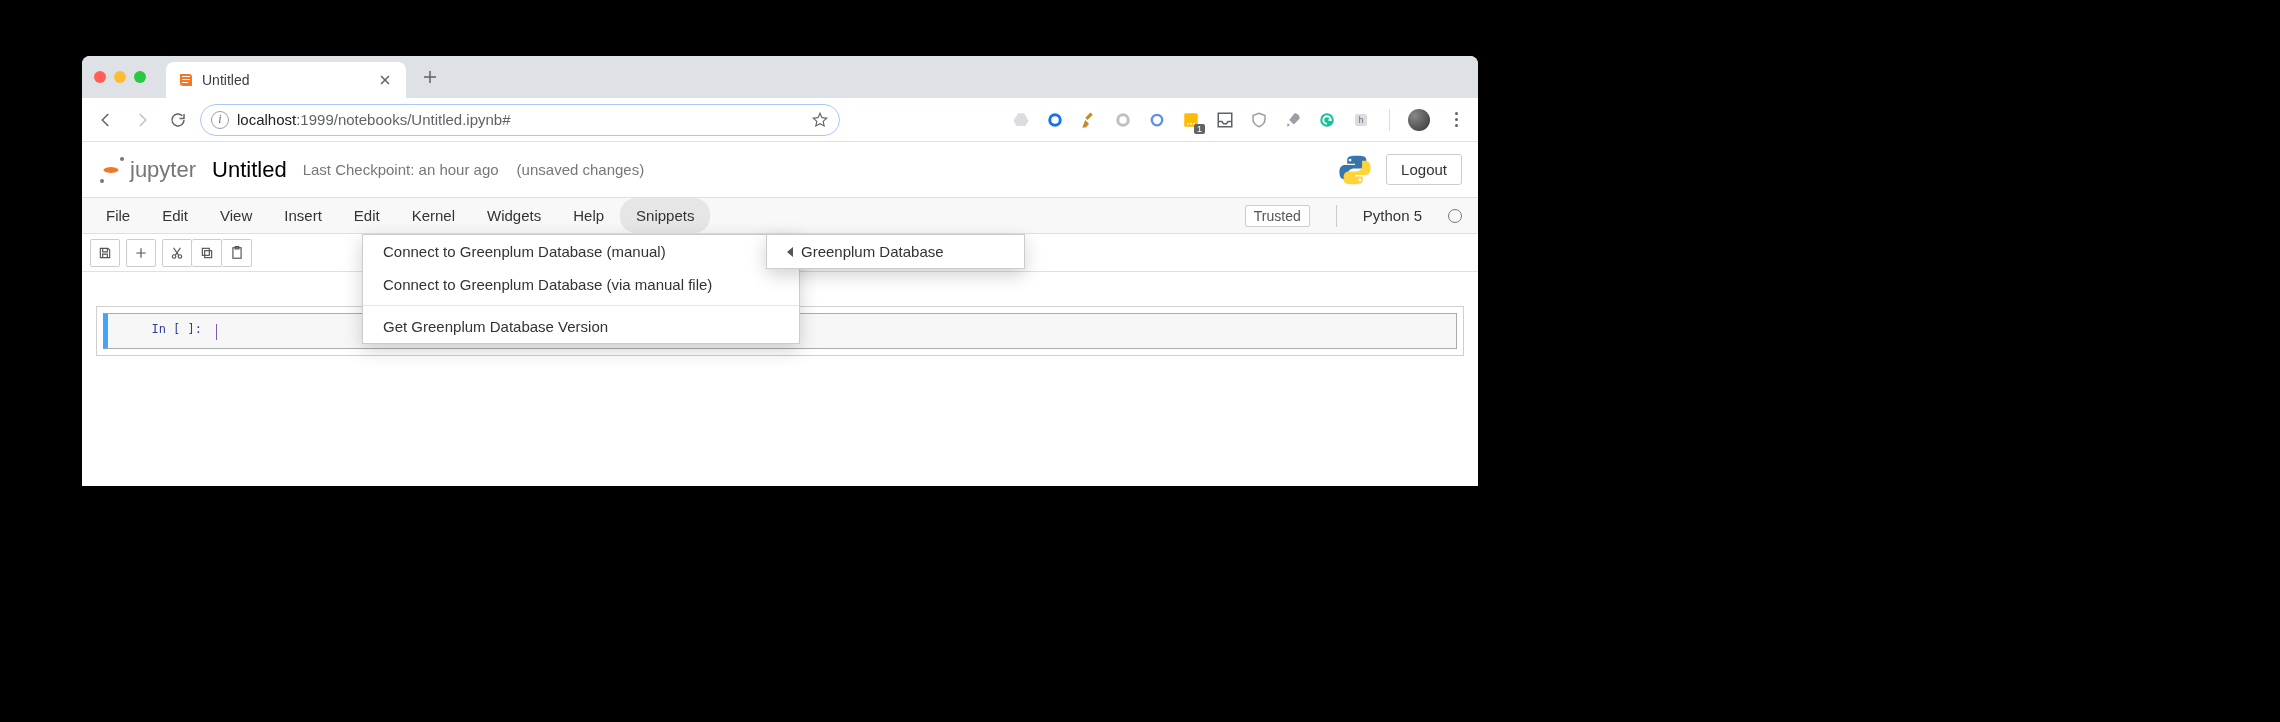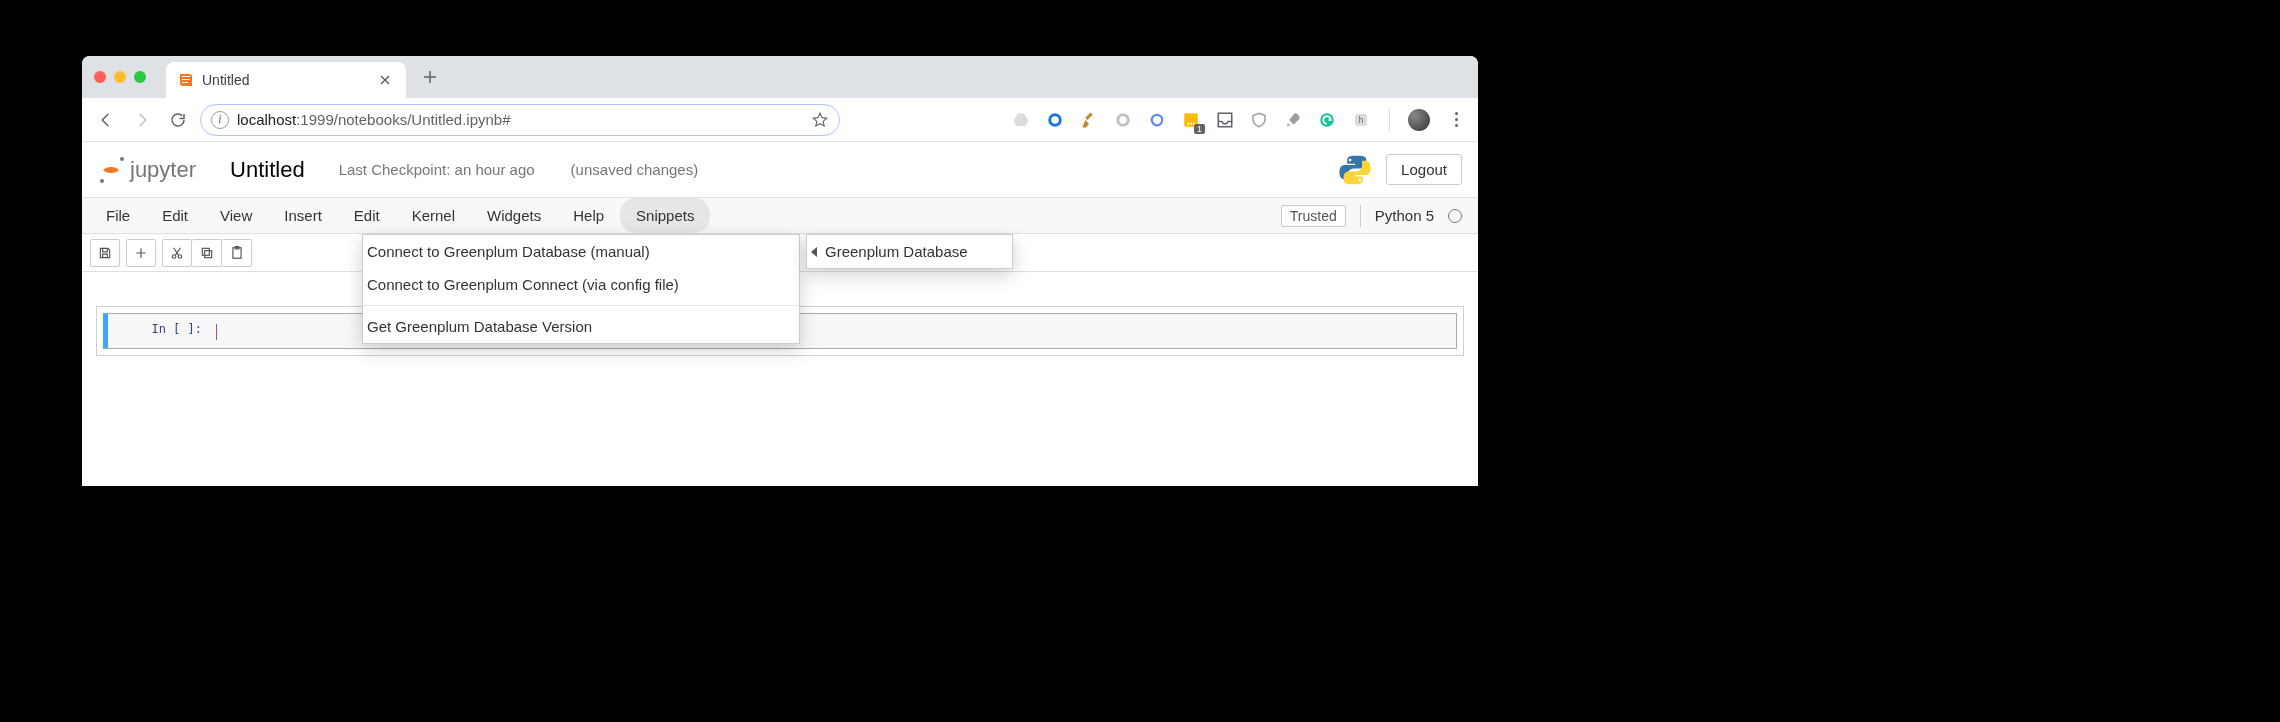--- a/index.html
+++ b/index.html
@@ -129,21 +129,21 @@
   }
   .kebab { width:24px;height:24px;display:flex;flex-direction:column;align-items:center;justify-content:center;gap:3px; }
   .kebab span{width:3px;height:3px;border-radius:50%;background:#5f6368;}
 
   
   .jup-header {
     height:56px;
     display:flex;align-items:center;
     padding: 0 16px;
     border-bottom:1px solid #e0e0e0;
-    gap:28px;
+    gap:10px;
   }
   .jup-logo {
     display:flex;align-items:center;gap:6px;
     color:#767676;font-size:22px;
   }
   .jup-logo .orbit {
     width:26px;height:26px;position:relative;
   }
   .jup-logo .orbit::before, .jup-logo .orbit::after {
     content:"";position:absolute;left:3px;right:3px;
@@ -178,21 +178,21 @@
   .menuitem {
     padding:0 16px;
     display:flex;align-items:center;
     cursor:default;
   }
   .menuitem.open {
     background:#e6e6e6;
     border-radius:16px;
   }
   .menubar-right {
-    margin-left:auto;display:flex;align-items:center;gap:14px;padding-right:8px;justify-content:flex-end;
+    margin-left:auto;display:flex;align-items:center;gap:26px;padding-right:8px;justify-content:flex-end;
   }
   .trusted {
     border:1px solid #ccc;padding:2px 8px;font-size:14px;color:#555;border-radius:2px;
     background:#fff;
   }
   .kernel-sep{width:1px;height:22px;background:#ccc;}
   .kernel-name{font-size:15px;color:#333;}
   .kernel-indicator{width:14px;height:14px;border:1.5px solid #777;border-radius:50%;}
   
   .nb-toolbar {
@@ -211,26 +211,26 @@
   
   .dropdown {
     position:absolute;
     background:#fff;
     border:1px solid #ccc;
     box-shadow:0 6px 18px rgba(0,0,0,0.18);
     font-size:15px;color:#333;
     z-index:100;
   }
   .dropdown .dd-item{
-    padding:8px 4px;
+    padding:8px 20px;
     white-space:nowrap;
   }
   .dropdown .dd-sep{height:1px;background:#e6e6e6;margin:4px 0;}
   .snip-main{ left:280px; top:178px; width:438px; }
-  .snip-side{ left:724px; top:178px; width:207px; }
+  .snip-side{ left:684px; top:178px; width:259px; }
   .snip-side .dd-item{display:flex;align-items:center;gap:8px;}
   .caret-left{
     width:0;height:0;border-top:5px solid transparent;border-bottom:5px solid transparent;border-right:6px solid #555;
   }
   
   .cell-area{
     padding: 34px 14px 0 14px;
     background:#fff;
   }
   .cell-wrap{
@@ -470,21 +470,21 @@
         <svg width="14" height="14" viewBox="0 0 24 24">
             <rect x="5" y="3" width="14" height="18" fill="none" stroke="#555" stroke-width="2"></rect>
             <rect x="9" y="1" width="6" height="4" fill="none" stroke="#555" stroke-width="2"></rect>
           </svg>
       </div>
     </div>
   </div>
 
   <div class="dropdown snip-main">
     <div class="dd-item">Connect to Greenplum Database (manual)</div>
-    <div class="dd-item">Connect to Greenplum Connect (via config file)</div>
+    <div class="dd-item">Connect to Greenplum Database (via manual file)</div>
     <div class="dd-sep"></div>
     <div class="dd-item">Get Greenplum Database Version</div>
   </div>
   <div class="dropdown snip-side">
     <div class="dd-item">
       <span class="caret-left"></span>
       <span>Greenplum Database</span>
     </div>
   </div>
 

